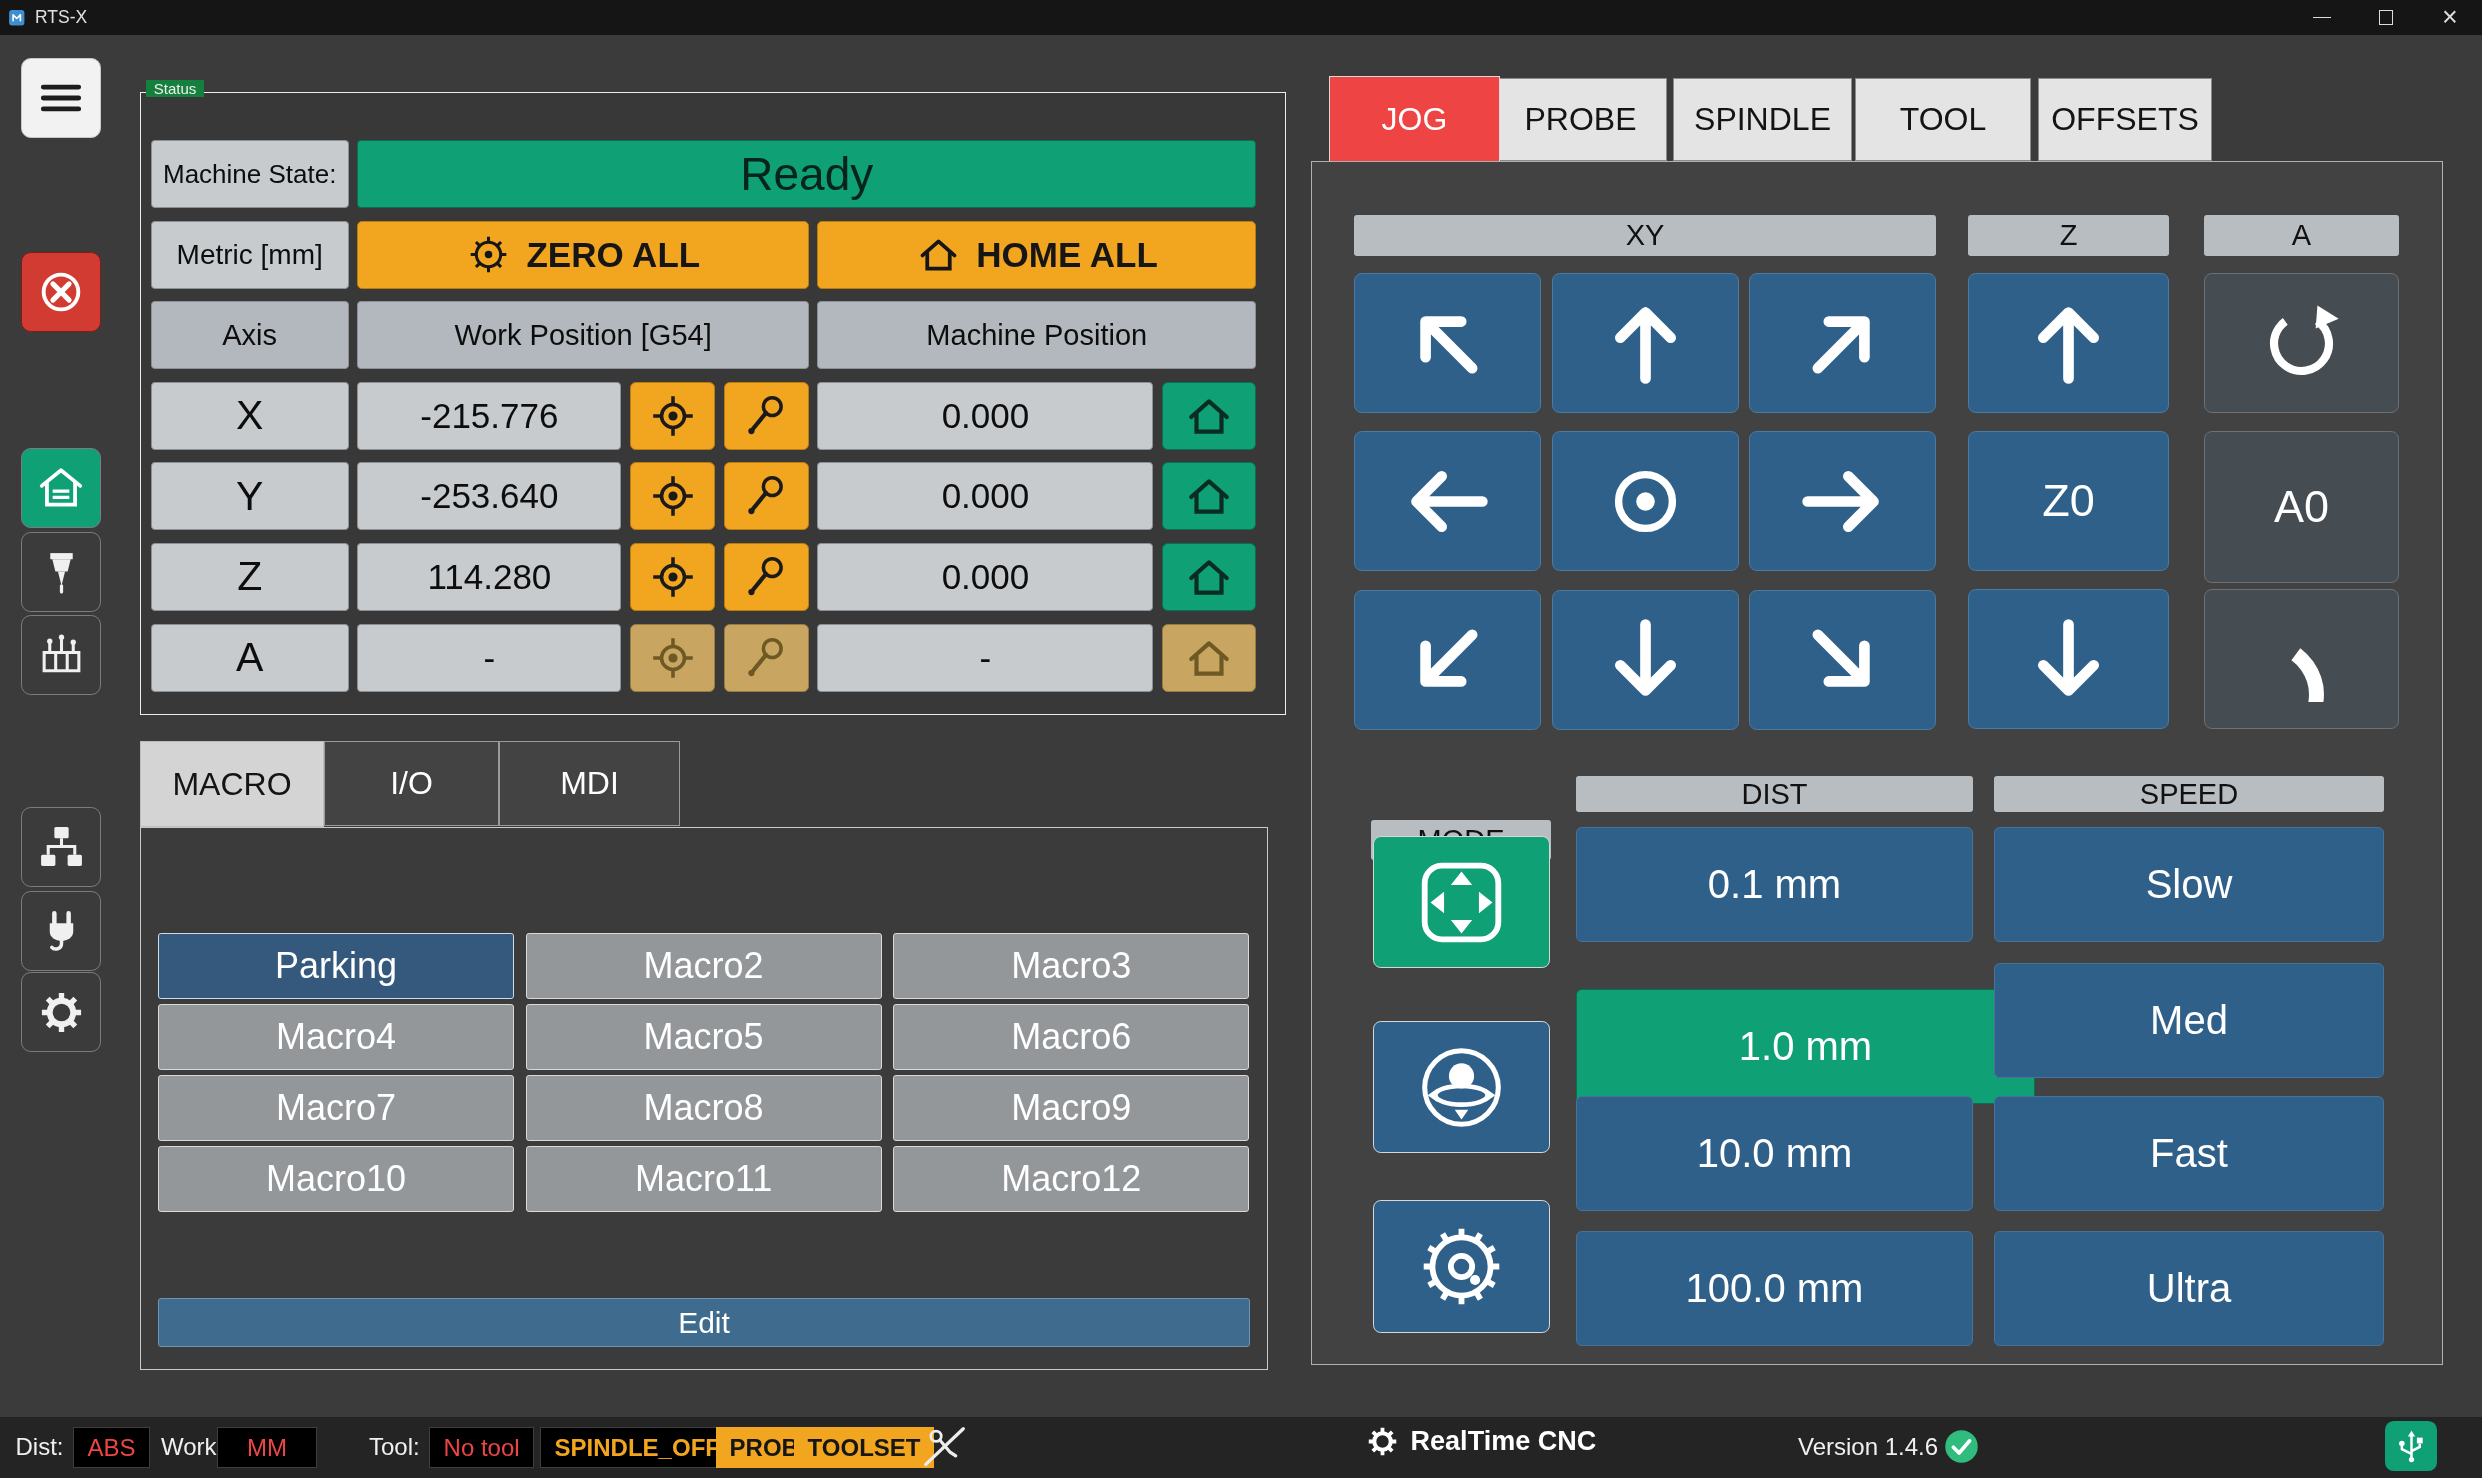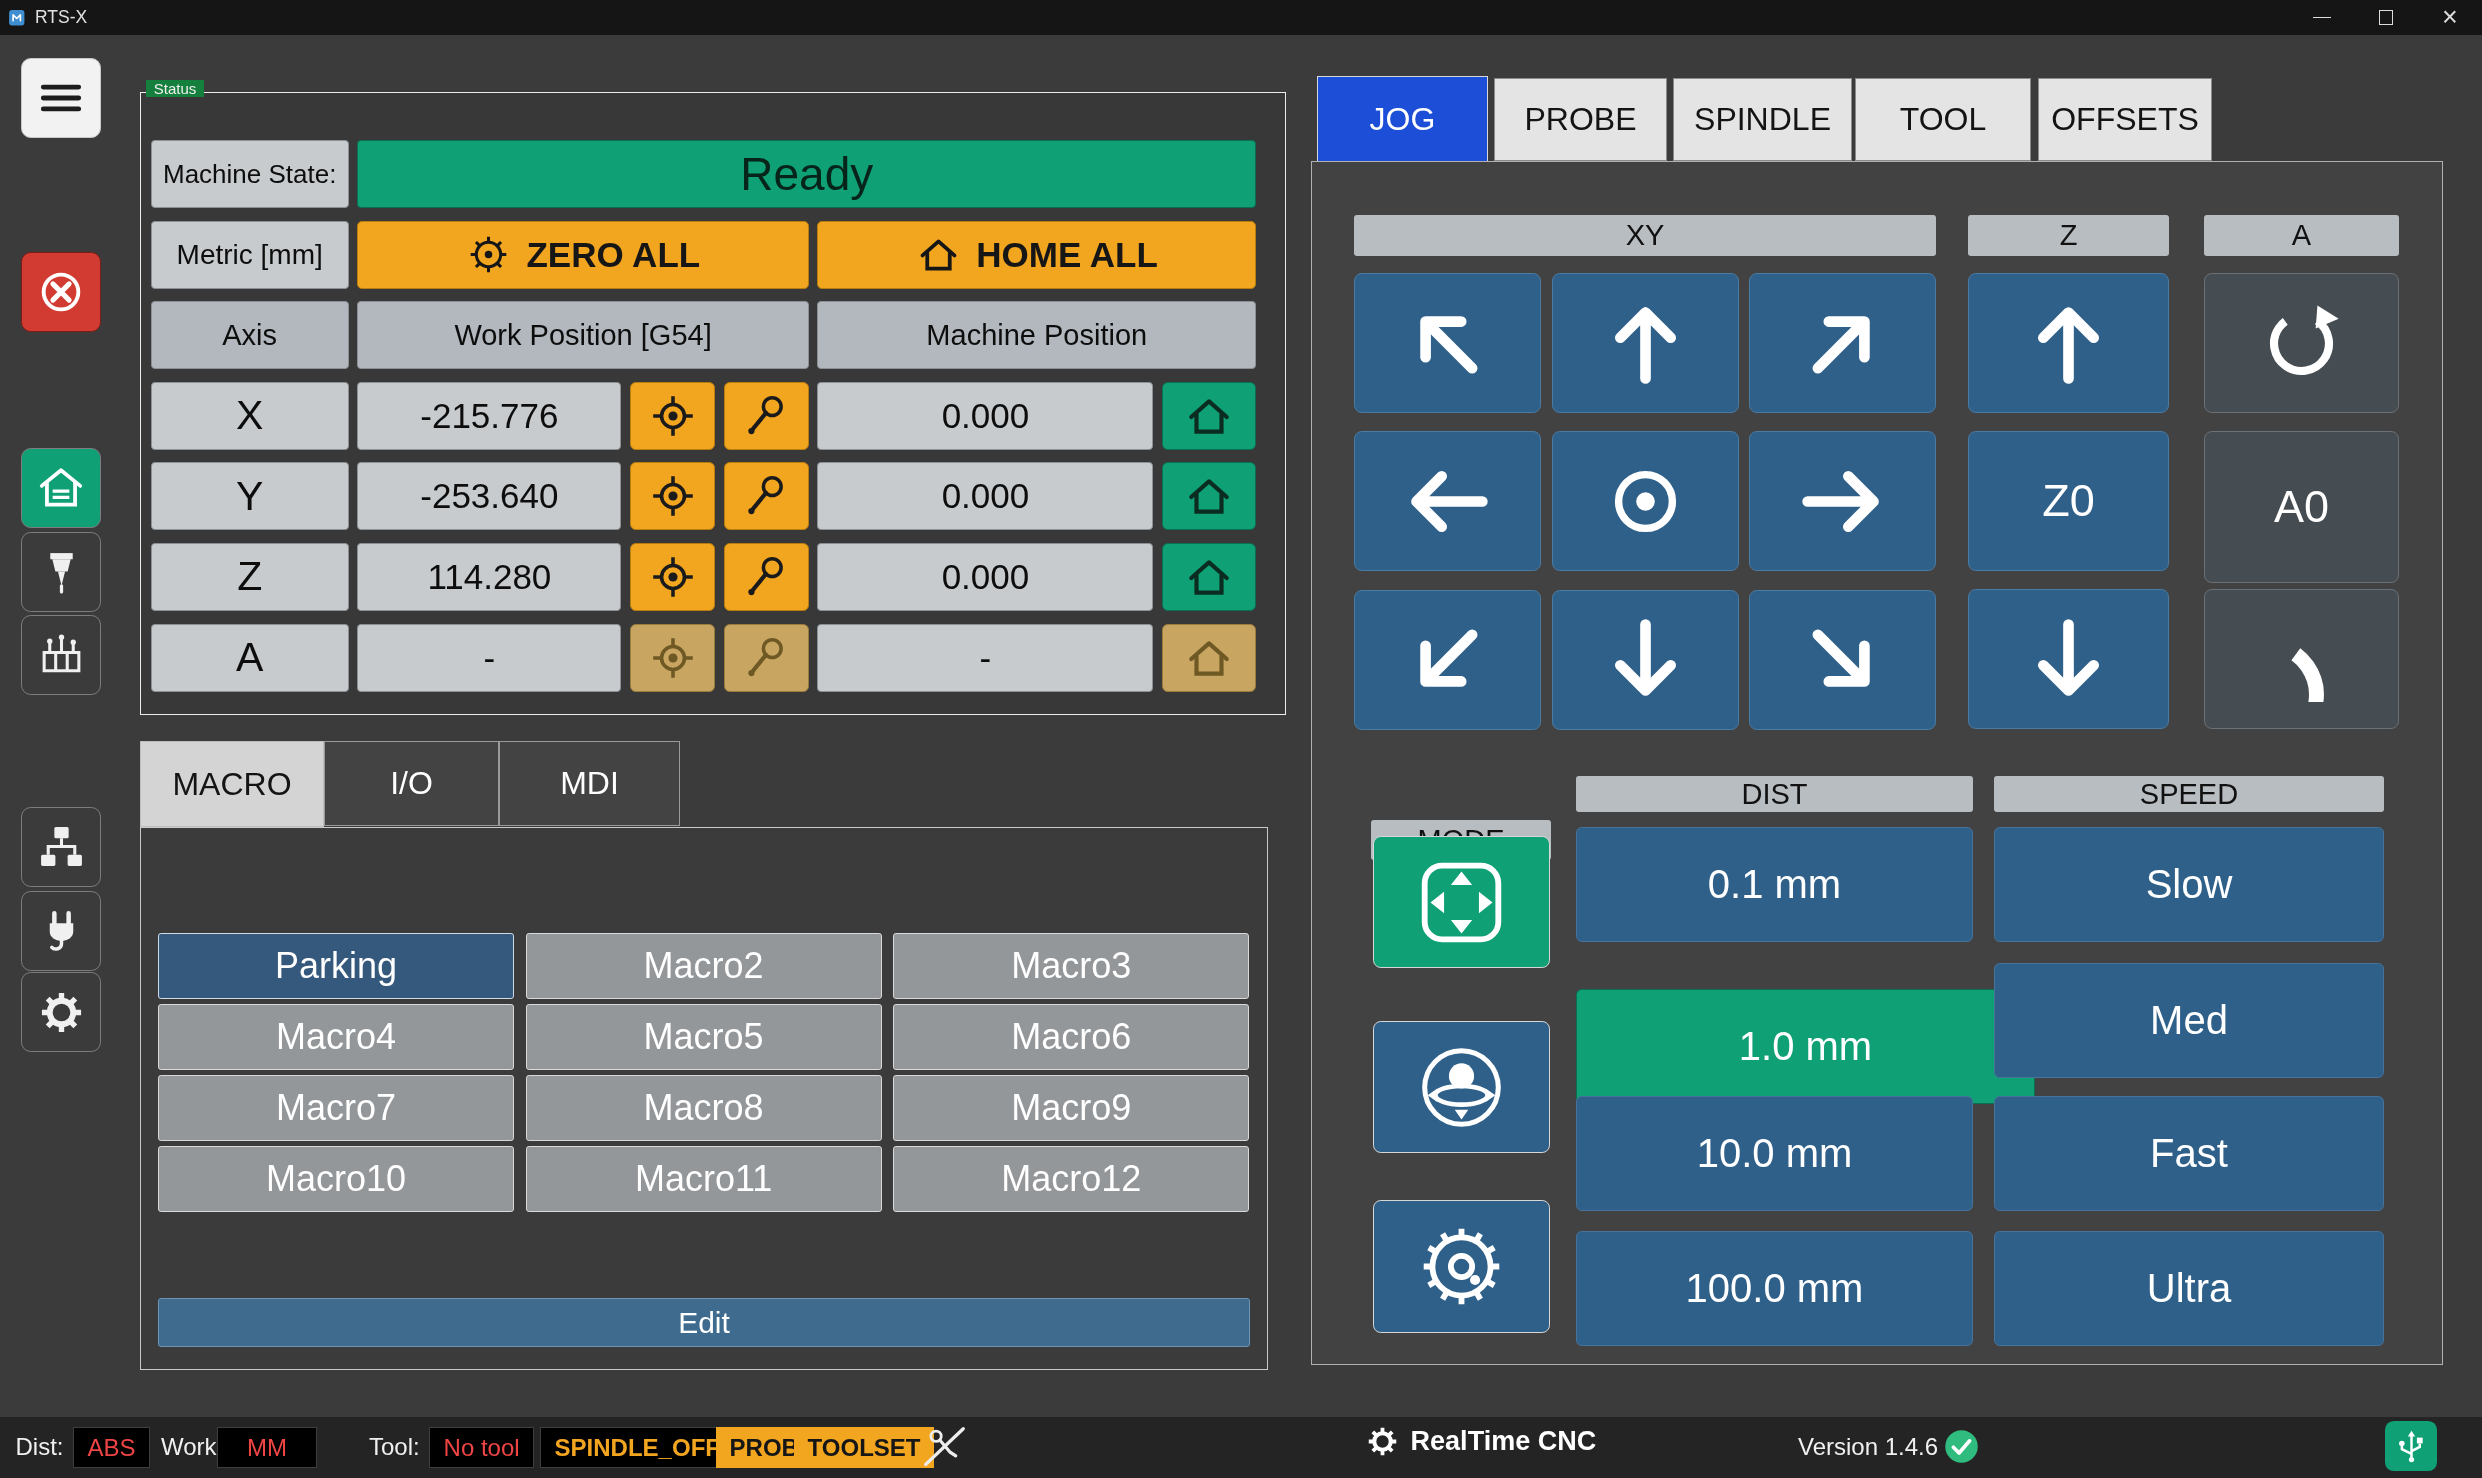--- a/index.html
+++ b/index.html
@@ -44,21 +44,21 @@
   .btn-orange { background:#f2a51f; border:1px solid #b97d0e; border-radius:4.9px; color:#161616;
     display:flex; align-items:center; justify-content:center; gap:15.5px; font-size:35px; font-weight:600; }
   .ic-btn { border-radius:5.8px; display:flex; align-items:center; justify-content:center; }
   .ic-btn.orange { background:#f2a51f; border:1px solid #b97d0e; color:#1b1b1b; }
   .ic-btn.greenb { background:#0fa076; border:1px solid #0a6e52; color:#0b2c21; }
   .ic-btn.tan    { background:#c9a562; border:1px solid #9a7c3c; color:#6e5823; }
 
   
   .tab { position:absolute; display:flex; align-items:center; justify-content:center; font-size:32px; }
   .tab.lite { background:#e4e4e4; color:#141414; border:1px solid #8a8a8a; }
-  .tab.dark { background:#1d4ed8; color:#ffffff; border:1.9px solid #d9d9d9; border-bottom:none; z-index:4; }
+  .tab.dark { background:#ef4444; color:#ffffff; border:1.9px solid #d9d9d9; border-bottom:none; z-index:4;margin-left:12px; }
   .tab.darker { background:#434343; color:#ffffff; border:1px solid #9a9a9a; }
   .tab.active-lite { background:#d4d4d4; color:#141414; border:1px solid #bdbdbd; z-index:4; }
 
   
   .macro-grid { position:absolute; left:158px; top:933px; display:grid;
     grid-template-columns:repeat(3,356px); grid-auto-rows:66px; gap:4.9px 11.6px; }
   .macro-btn { background:#94979a; border:1.9px solid #d9d9d9; border-radius:2.9px; color:#fff;
     font-size:36px; display:flex; align-items:center; justify-content:center; }
   .macro-btn.sel { background:#35597c; border-color:#cfdce8; }
   .edit-btn { position:absolute; left:158px; top:1298px; width:1092px; height:49px;

